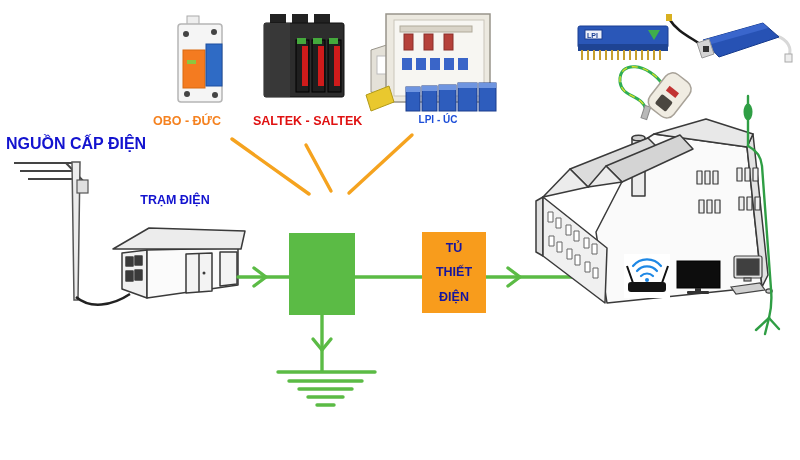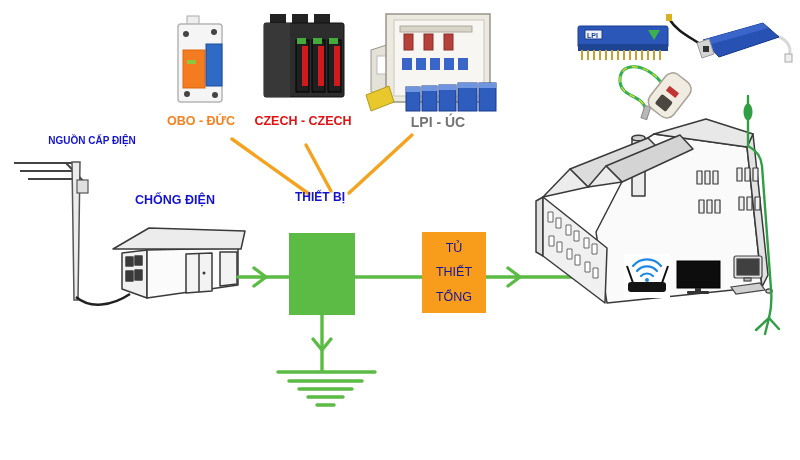--- a/index.html
+++ b/index.html
@@ -1,30 +1,30 @@
 <!DOCTYPE html>
 <html><head>
 <meta charset="utf-8">
 <style>
   html,body{margin:0;padding:0;background:#fff;}
   .stage{position:relative;width:800px;height:460px;background:#ffffff;overflow:hidden;
          font-family:"Liberation Sans",sans-serif;}
   .stage svg{position:absolute;left:0;top:0;}
   .lbl{position:absolute;font-weight:bold;text-align:center;white-space:nowrap;}
   .blue{color:#1313cf;}
-  .lbl-source{left:6px;top:135px;width:108px;font-size:10px;margin-left:32px;}
+  .lbl-source{left:6px;top:135px;width:108px;font-size:16px;}
   .lbl-station{left:130px;top:193px;width:90px;font-size:12.5px;}
   .lbl-spd{left:235px;top:191px;width:170px;font-size:12px;line-height:13px;}
-  .lbl-obo{left:156px;top:114px;width:90px;font-size:12.5px;color:#f58220;}
+  .lbl-obo{left:142px;top:114px;width:90px;font-size:12.5px;color:#f58220;}
   .lbl-saltek{left:253px;top:114px;width:100px;font-size:12.5px;color:#e01212;}
-  .lbl-lpi{left:393px;top:114px;width:90px;font-size:14px;color:#737373;}
+  .lbl-lpi{left:393px;top:114px;width:90px;font-size:10px;color:#1d4ed8;}
   .lbl-ground{left:225px;top:421px;width:190px;font-size:12.5px;}
   .cabinet-text{position:absolute;left:422px;top:232px;width:64px;height:81px;
     display:flex;flex-direction:column;justify-content:space-around;align-items:center;
-    padding:4px 12px;box-sizing:border-box;color:#15159f;font-weight:normal;font-size:12.5px;}
+    padding:4px 12px;box-sizing:border-box;color:#15159f;font-weight:bold;font-size:12.5px;}
 </style>
 </head>
 <body>
 
 <div class="stage">
 
 <svg width="800" height="460" viewBox="0 0 800 460">
 
   <g stroke="#444" fill="none" stroke-width="2">
     <line x1="14" y1="163" x2="74" y2="163"></line>
@@ -264,25 +264,24 @@
     <rect x="643" y="106" width="6" height="13" fill="#b8b8b8" stroke="#888" transform="rotate(18 646 112)"></rect>
     <g transform="rotate(38 670 95)">
       <rect x="655" y="74" width="30" height="43" rx="9" fill="#f0ece2" stroke="#a8a298" stroke-width="1.5"></rect>
       <rect x="663" y="99" width="14" height="12" rx="2" fill="#4a4640"></rect>
       <rect x="664" y="88" width="12" height="6" fill="#c23333"></rect>
     </g>
   </g>
 </svg>
 
   <div class="lbl blue lbl-source">NGUỒN CẤP ĐIỆN</div>
-  <div class="lbl blue lbl-station">CHỐNG ĐIỆN</div>
+  <div class="lbl blue lbl-station">TRẠM ĐIỆN</div>
   <div class="lbl blue lbl-spd">
-    <div>THIẾT BỊ</div>
   </div>
   <div class="lbl lbl-obo">OBO - ĐỨC</div>
-  <div class="lbl lbl-saltek">CZECH - CZECH</div>
+  <div class="lbl lbl-saltek">SALTEK - SALTEK</div>
   <div class="lbl lbl-lpi">LPI - ÚC</div>
   <div class="cabinet-text">
     <div>TỦ</div>
     <div>THIẾT</div>
-    <div>TỔNG</div>
+    <div>ĐIỆN</div>
   </div>
 </div>
 
 </body></html>

